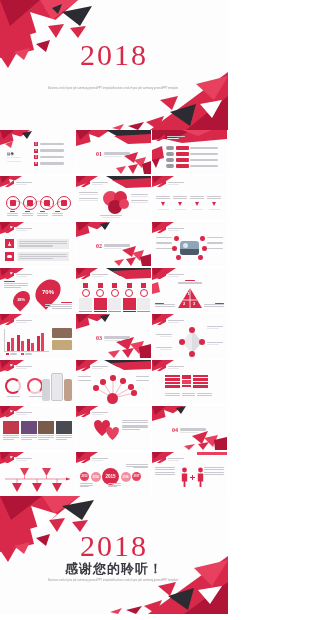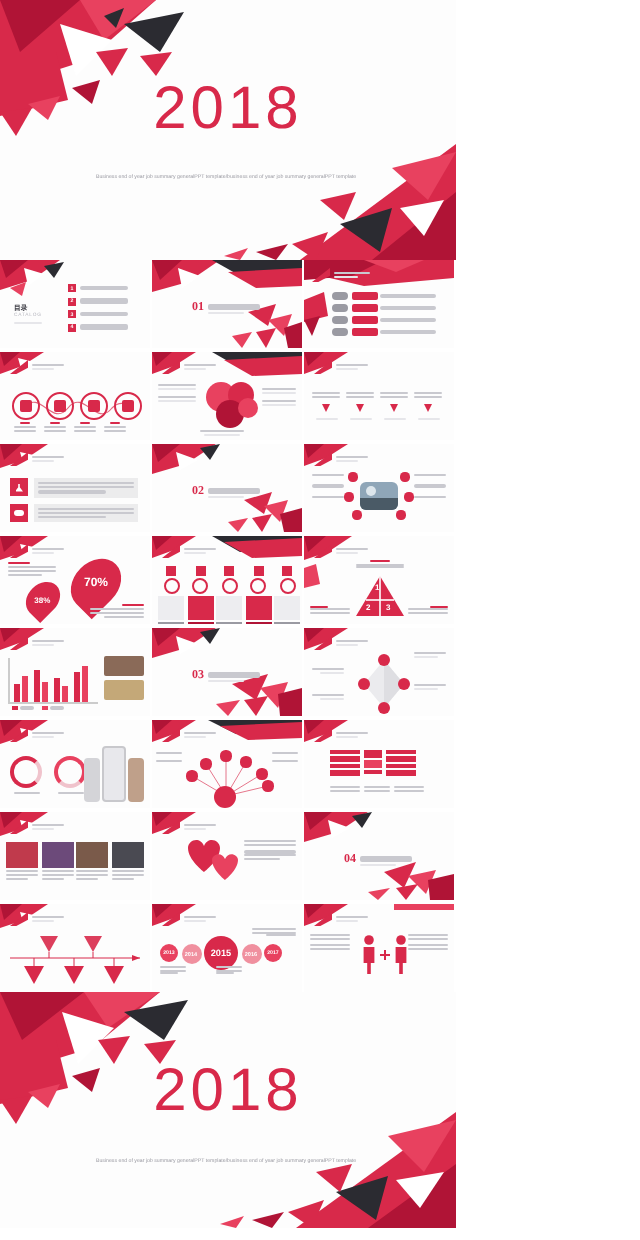--- a/index.html
+++ b/index.html
@@ -16,21 +16,21 @@
 
   .grid{
     width:228px;display:flex;flex-wrap:wrap;
     gap:2px 1px;padding:0 0 0 0;box-sizing:border-box;
   }
   .grid .slide{flex:0 0 75px;height:44px;}
 
   
   .yr{
     position:absolute;left:0;right:0;text-align:center;
-    font-family:Liberation Sans, sans-serif;color:#d8294a;
+    font-family:Liberation Serif, serif;color:#d8294a;
     letter-spacing:2px;
   }
   .cn{
     position:absolute;left:0;right:0;text-align:center;
     color:#3a3a42;font-weight:bold;letter-spacing:1px;
   }
   .en{
     position:absolute;left:0;right:0;text-align:center;
     color:#9a9aa2;line-height:1.5;
   }
@@ -1001,16 +1001,17 @@
       <polygon points="228,118 228,86 184,118" fill="#b01436"></polygon>
       <polygon points="168,100 194,92 188,114" fill="#2b2b31"></polygon>
       <polygon points="194,72 228,64 212,90" fill="#e8415f"></polygon>
       <polygon points="144,110 162,104 156,118" fill="#d8294a"></polygon>
       <polygon points="126,114 142,110 136,118" fill="#b01436"></polygon>
       <polygon points="198,94 222,90 210,108" fill="#ffffff"></polygon>
       <polygon points="158,90 176,86 170,100" fill="#d8294a"></polygon>
       <polygon points="110,116 122,112 118,118" fill="#e8415f"></polygon>
     </svg>
     <div class="yr" style="top:33px;font-size:30px;">2018</div>
+    <div class="cn" style="top:64px;font-size:13px;">感谢您的聆听！</div>
     <div class="en" style="top:83px;font-size:2.6px;padding:0 48px;text-align:justify;">Business end of year job summary generalPPT template/business end of year job summary generalPPT template</div>
   </div>
 
 </div>
 
 </body></html>

